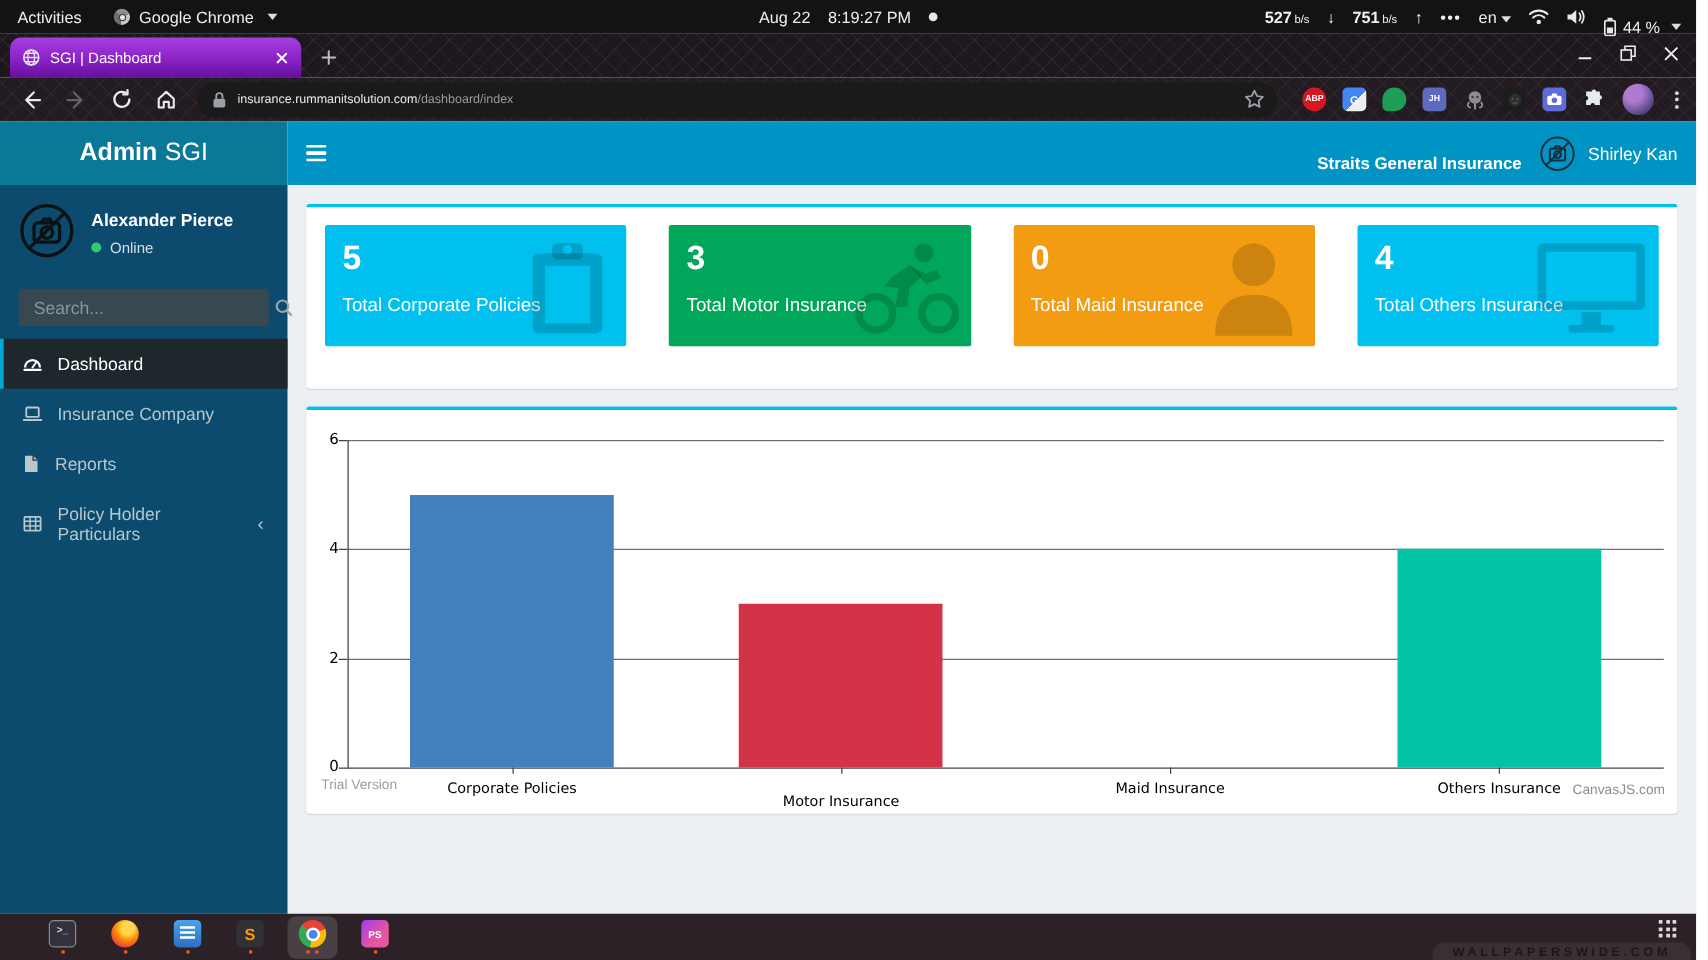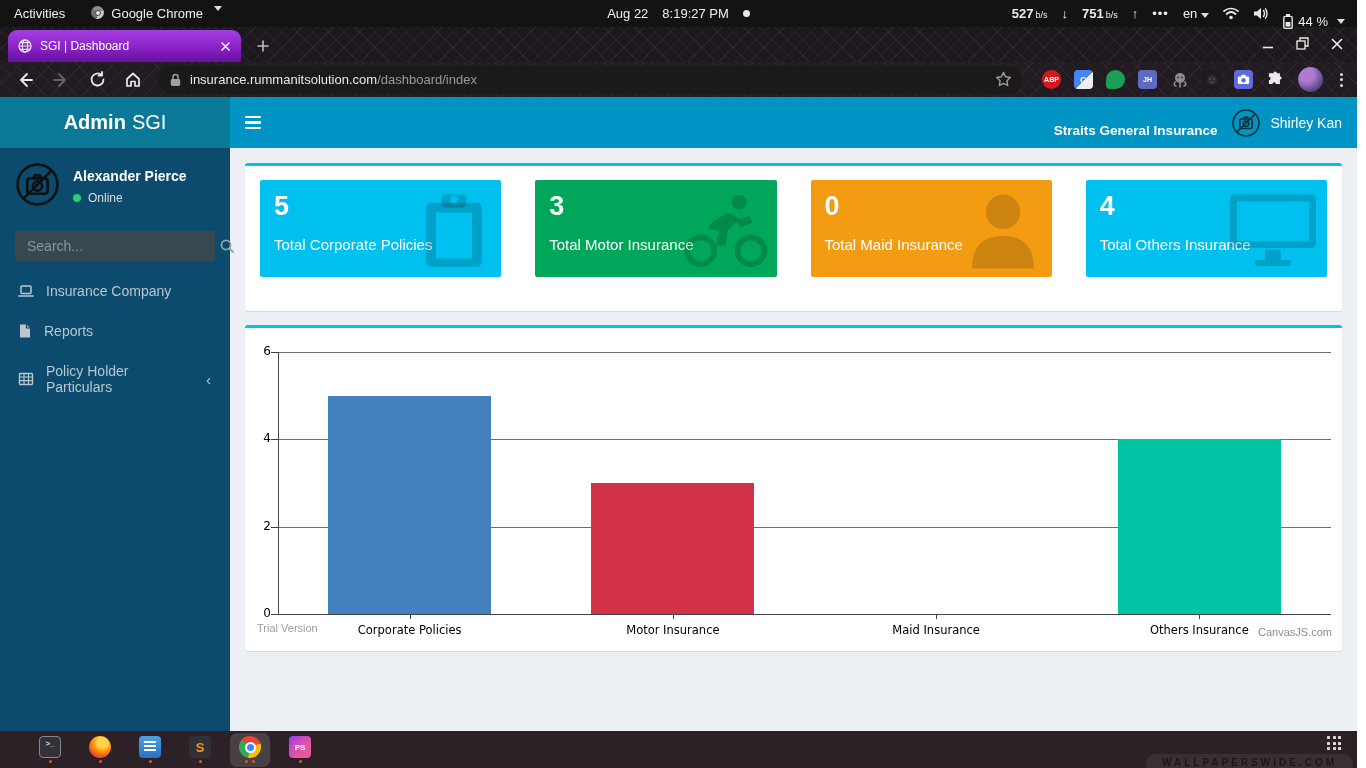--- a/index.html
+++ b/index.html
@@ -2,21 +2,21 @@
 <html><head>
 <meta charset="utf-8">
 <style>
   * { margin:0; padding:0; box-sizing:border-box; }
   html,body { width:1366px; height:768px; font-family:"Liberation Sans", sans-serif; }
   .screen { width:1357px; height:768px; display:flex; flex-direction:column; overflow:hidden; background:#ecf0f5; position:relative; }
 
   
   .sysbar { height:27px; background:#131313; color:#efefef; display:flex; align-items:center; font-size:13px; flex:none; position:relative; }
   .sys-left { display:flex; align-items:center; gap:26px; padding-left:14px; width:430px; }
-  .sys-app { display:flex; align-items:flex-start; gap:7px; }
+  .sys-app { display:flex; align-items:center; gap:7px; }
   .sys-center { position:absolute; left:0; right:0; display:flex; justify-content:center; align-items:center; gap:14px; pointer-events:none; }
   .sys-right { margin-left:auto; display:flex; align-items:center; gap:14px; padding-right:12px; }
   .caret { width:0; height:0; border-left:4px solid transparent; border-right:4px solid transparent; border-top:5px solid #dedede; display:inline-block; margin-left:4px; }
   .rec-dot { width:7px; height:7px; border-radius:50%; background:#e8e8e8; display:inline-block; }
   .net { display:flex; align-items:baseline; gap:2px; }
   .net b { font-weight:700; }
   .net small { font-size:9px; }
   .sysico { display:inline-flex; align-items:center; }
   .chrome-mini { width:13px; height:13px; border-radius:50%; background:conic-gradient(from -50deg,#8d8d8d 0 120deg,#c9c9c9 120deg 240deg,#6f6f6f 240deg 360deg); position:relative; }
   .chrome-mini::after { content:""; position:absolute; inset:3.5px; border-radius:50%; background:#e9e9e9; border:1px solid #444; }
@@ -34,21 +34,21 @@
   .newtab { width:28px; height:28px; margin:0 0 2px 8px; display:flex; align-items:center; justify-content:center; border-radius:50%; }
   .winctl { margin-left:auto; display:flex; align-items:center; gap:22px; padding-right:14px; height:100%; }
 
   
   .toolbar { height:35px; flex:none; background:#221c22;
     background-image:repeating-linear-gradient(45deg, rgba(255,255,255,.04) 0 1px, transparent 1px 11px),
                      repeating-linear-gradient(-45deg, rgba(255,255,255,.04) 0 1px, transparent 1px 11px);
     display:flex; align-items:center; padding:0 10px; gap:6px; }
   .tb-btn { width:30px; height:30px; display:flex; align-items:center; justify-content:center; border-radius:50%; flex:none; }
   .urlpill { width:866px; height:28px; background:#1a1a1a; border-radius:14px; display:flex; align-items:center; padding:0 10px 0 12px; gap:9px; margin-left:4px; }
-  .url-text { font-size:13px; color:#e8e8e8; white-space:nowrap; overflow:hidden; flex:1; }
+  .url-text { font-size:10px; color:#e8e8e8; white-space:nowrap; overflow:hidden; flex:1; }
   .url-text .path { color:#9a9a9a; }
   .ext-row { display:flex; align-items:center; gap:13px; margin-left:14px; }
   .ext { width:19px; height:19px; display:flex; align-items:center; justify-content:center; border-radius:4px; font-size:7px; font-weight:700; color:#fff; flex:none; }
   .avatar-img { width:25px; height:25px; border-radius:50%; background:radial-gradient(circle at 35% 30%,#b07ad0 0 30%,#5a4a8a 70%,#2e2a50 100%); flex:none; }
   .kebab { display:flex; flex-direction:column; gap:2.5px; padding:0 4px; }
   .kebab i { width:3px; height:3px; border-radius:50%; background:#dadada; }
 
   
   .app-header { height:51px; flex:none; display:flex; }
   .logo { width:230px; background:#0a7998; color:#fff; display:flex; align-items:center; justify-content:center; font-size:20px; gap:6px; }
@@ -336,20 +336,30 @@
         <input placeholder="Search..." style="">
         <span class="search-btn">
           <svg width="14" height="14" viewBox="0 0 14 14">
               <circle cx="6" cy="6" r="4.6" fill="none" stroke="#99a5aa" stroke-width="1.7"></circle>
               <path d="M9.5 9.5 L13 13" stroke="#99a5aa" stroke-width="1.9" stroke-linecap="round"></path>
             </svg>
         </span>
       </div>
 
       <ul class="menu">
+        <li>
+            <a class="active">
+          <svg width="16" height="16" viewBox="0 0 16 16">
+                <path d="M2 11 a6 6 0 0 1 12 0" fill="none" stroke="currentColor" stroke-width="1.8"></path>
+                <path d="M8 11 L11.2 6.5" stroke="currentColor" stroke-width="1.6" stroke-linecap="round"></path>
+                <path d="M1.5 12.8 h13" stroke="currentColor" stroke-width="1.8" stroke-linecap="round"></path>
+              </svg>
+          <span>Dashboard</span>
+            </a>
+          </li>
         <li>
             <a>
           <svg width="16" height="16" viewBox="0 0 16 16">
                 <rect x="3" y="3" width="10" height="7.5" rx="1" fill="none" stroke="currentColor" stroke-width="1.5"></rect>
                 <path d="M1 13 h14" stroke="currentColor" stroke-width="1.7" stroke-linecap="round"></path>
               </svg>
           <span>Insurance Company</span>
             </a>
           </li>
         <li>
@@ -443,21 +453,21 @@
             <div class="cj-ylabel" style="left: 0px; top: 101.333px;">4</div>
             <div class="cj-grid" style="left: 33px; top: 22px; width: 1053px; height: 1px; background: rgb(110, 110, 110);"></div>
             <div class="cj-tick" style="left: 26px; top: 22px; width: 7px; height: 1px; background: rgb(68, 68, 68);"></div>
             <div class="cj-ylabel" style="left: 0px; top: 14px;">6</div>
             <div class="cj-axis-y" style="left: 33px; top: 22px; width: 1px; height: 263px; background: rgb(68, 68, 68);"></div>
             <div class="cj-bar" style="left: 83.0175px; top: 65.6667px; width: 163.215px; height: 218.333px; background: rgb(67, 129, 190);"></div>
             <div class="cj-tick" style="left: 164.625px; top: 284px; width: 1px; height: 5px; background: rgb(68, 68, 68);"></div>
             <div class="cj-xlabel" style="left: 164.625px; top: 293px;">Corporate Policies</div>
             <div class="cj-bar" style="left: 346.267px; top: 153px; width: 163.215px; height: 131px; background: rgb(210, 51, 73);"></div>
             <div class="cj-tick" style="left: 427.875px; top: 284px; width: 1px; height: 5px; background: rgb(68, 68, 68);"></div>
-            <div class="cj-xlabel" style="left: 427.875px; top: 293px;">Motor Insurance</div>
+            <div class="cj-xlabel" style="left: 427.875px; top: 304px;">Motor Insurance</div>
             <div class="cj-tick" style="left: 691.125px; top: 284px; width: 1px; height: 5px; background: rgb(68, 68, 68);"></div>
             <div class="cj-xlabel" style="left: 691.125px; top: 293px;">Maid Insurance</div>
             <div class="cj-bar" style="left: 872.768px; top: 109.333px; width: 163.215px; height: 174.667px; background: rgb(0, 196, 163);"></div>
             <div class="cj-tick" style="left: 954.375px; top: 284px; width: 1px; height: 5px; background: rgb(68, 68, 68);"></div>
             <div class="cj-xlabel" style="left: 954.375px; top: 293px;">Others Insurance</div>
           </div>
       </div>
     </main>
   </div>
 

